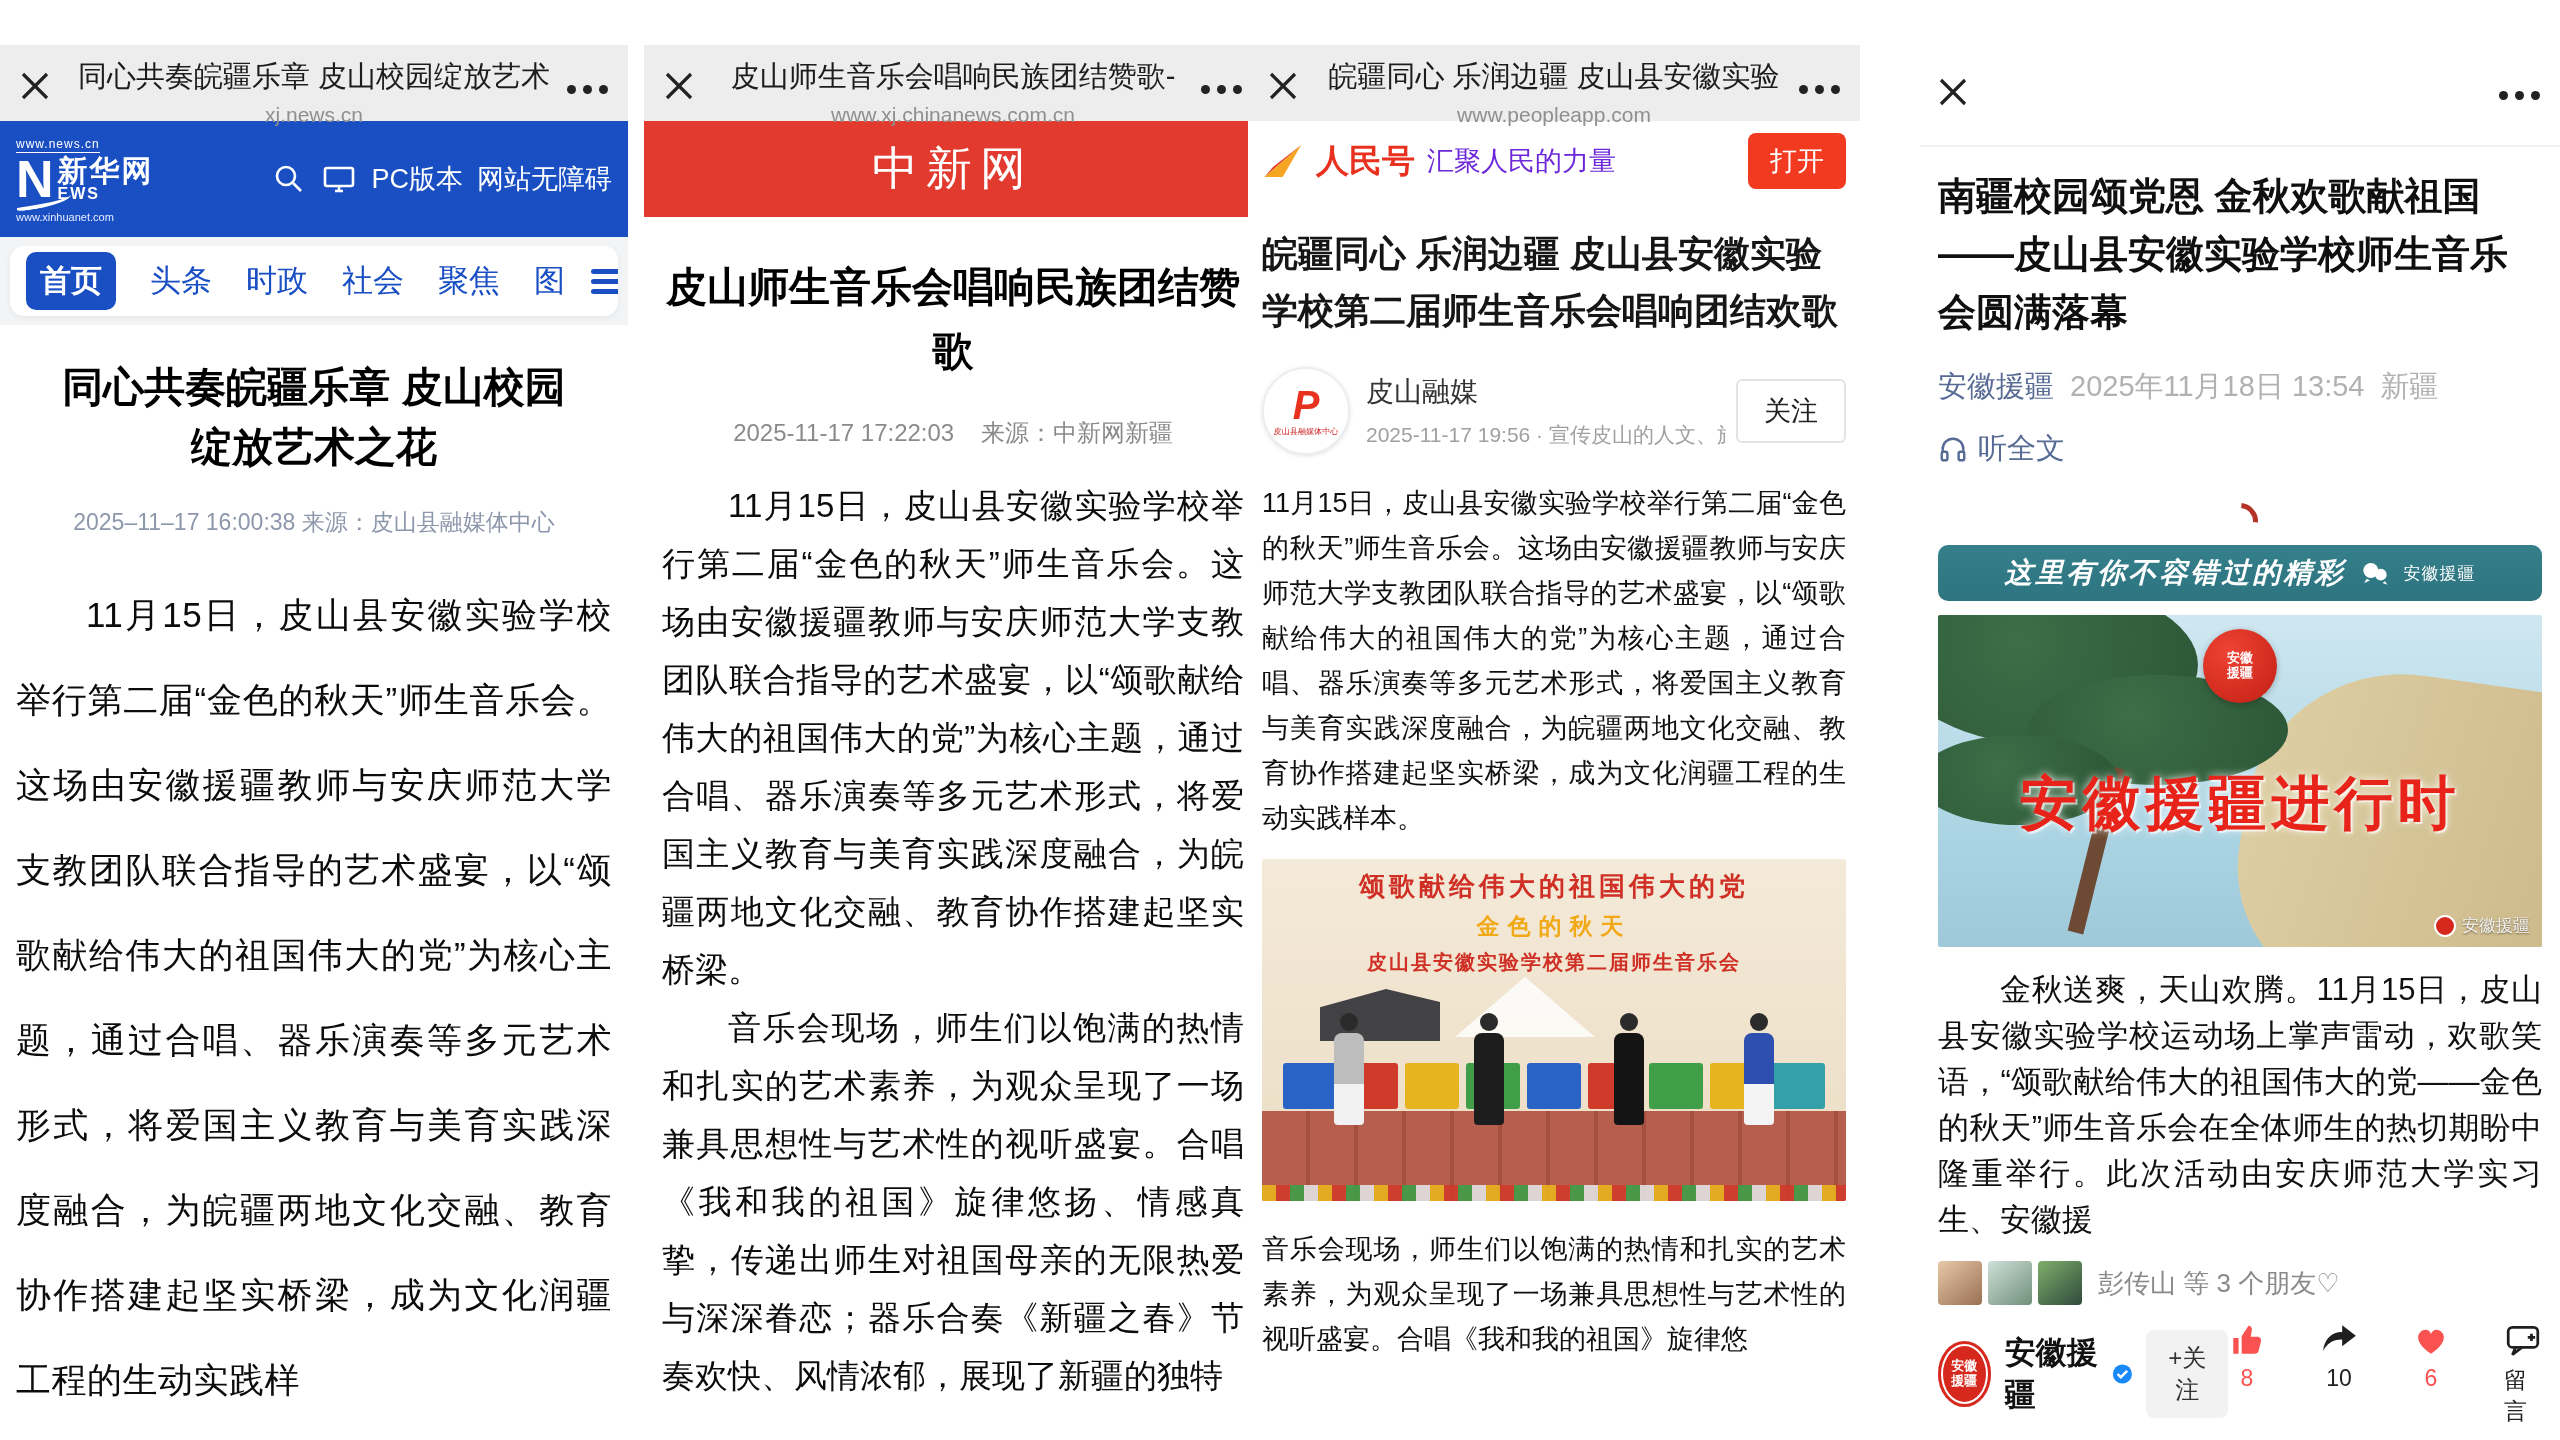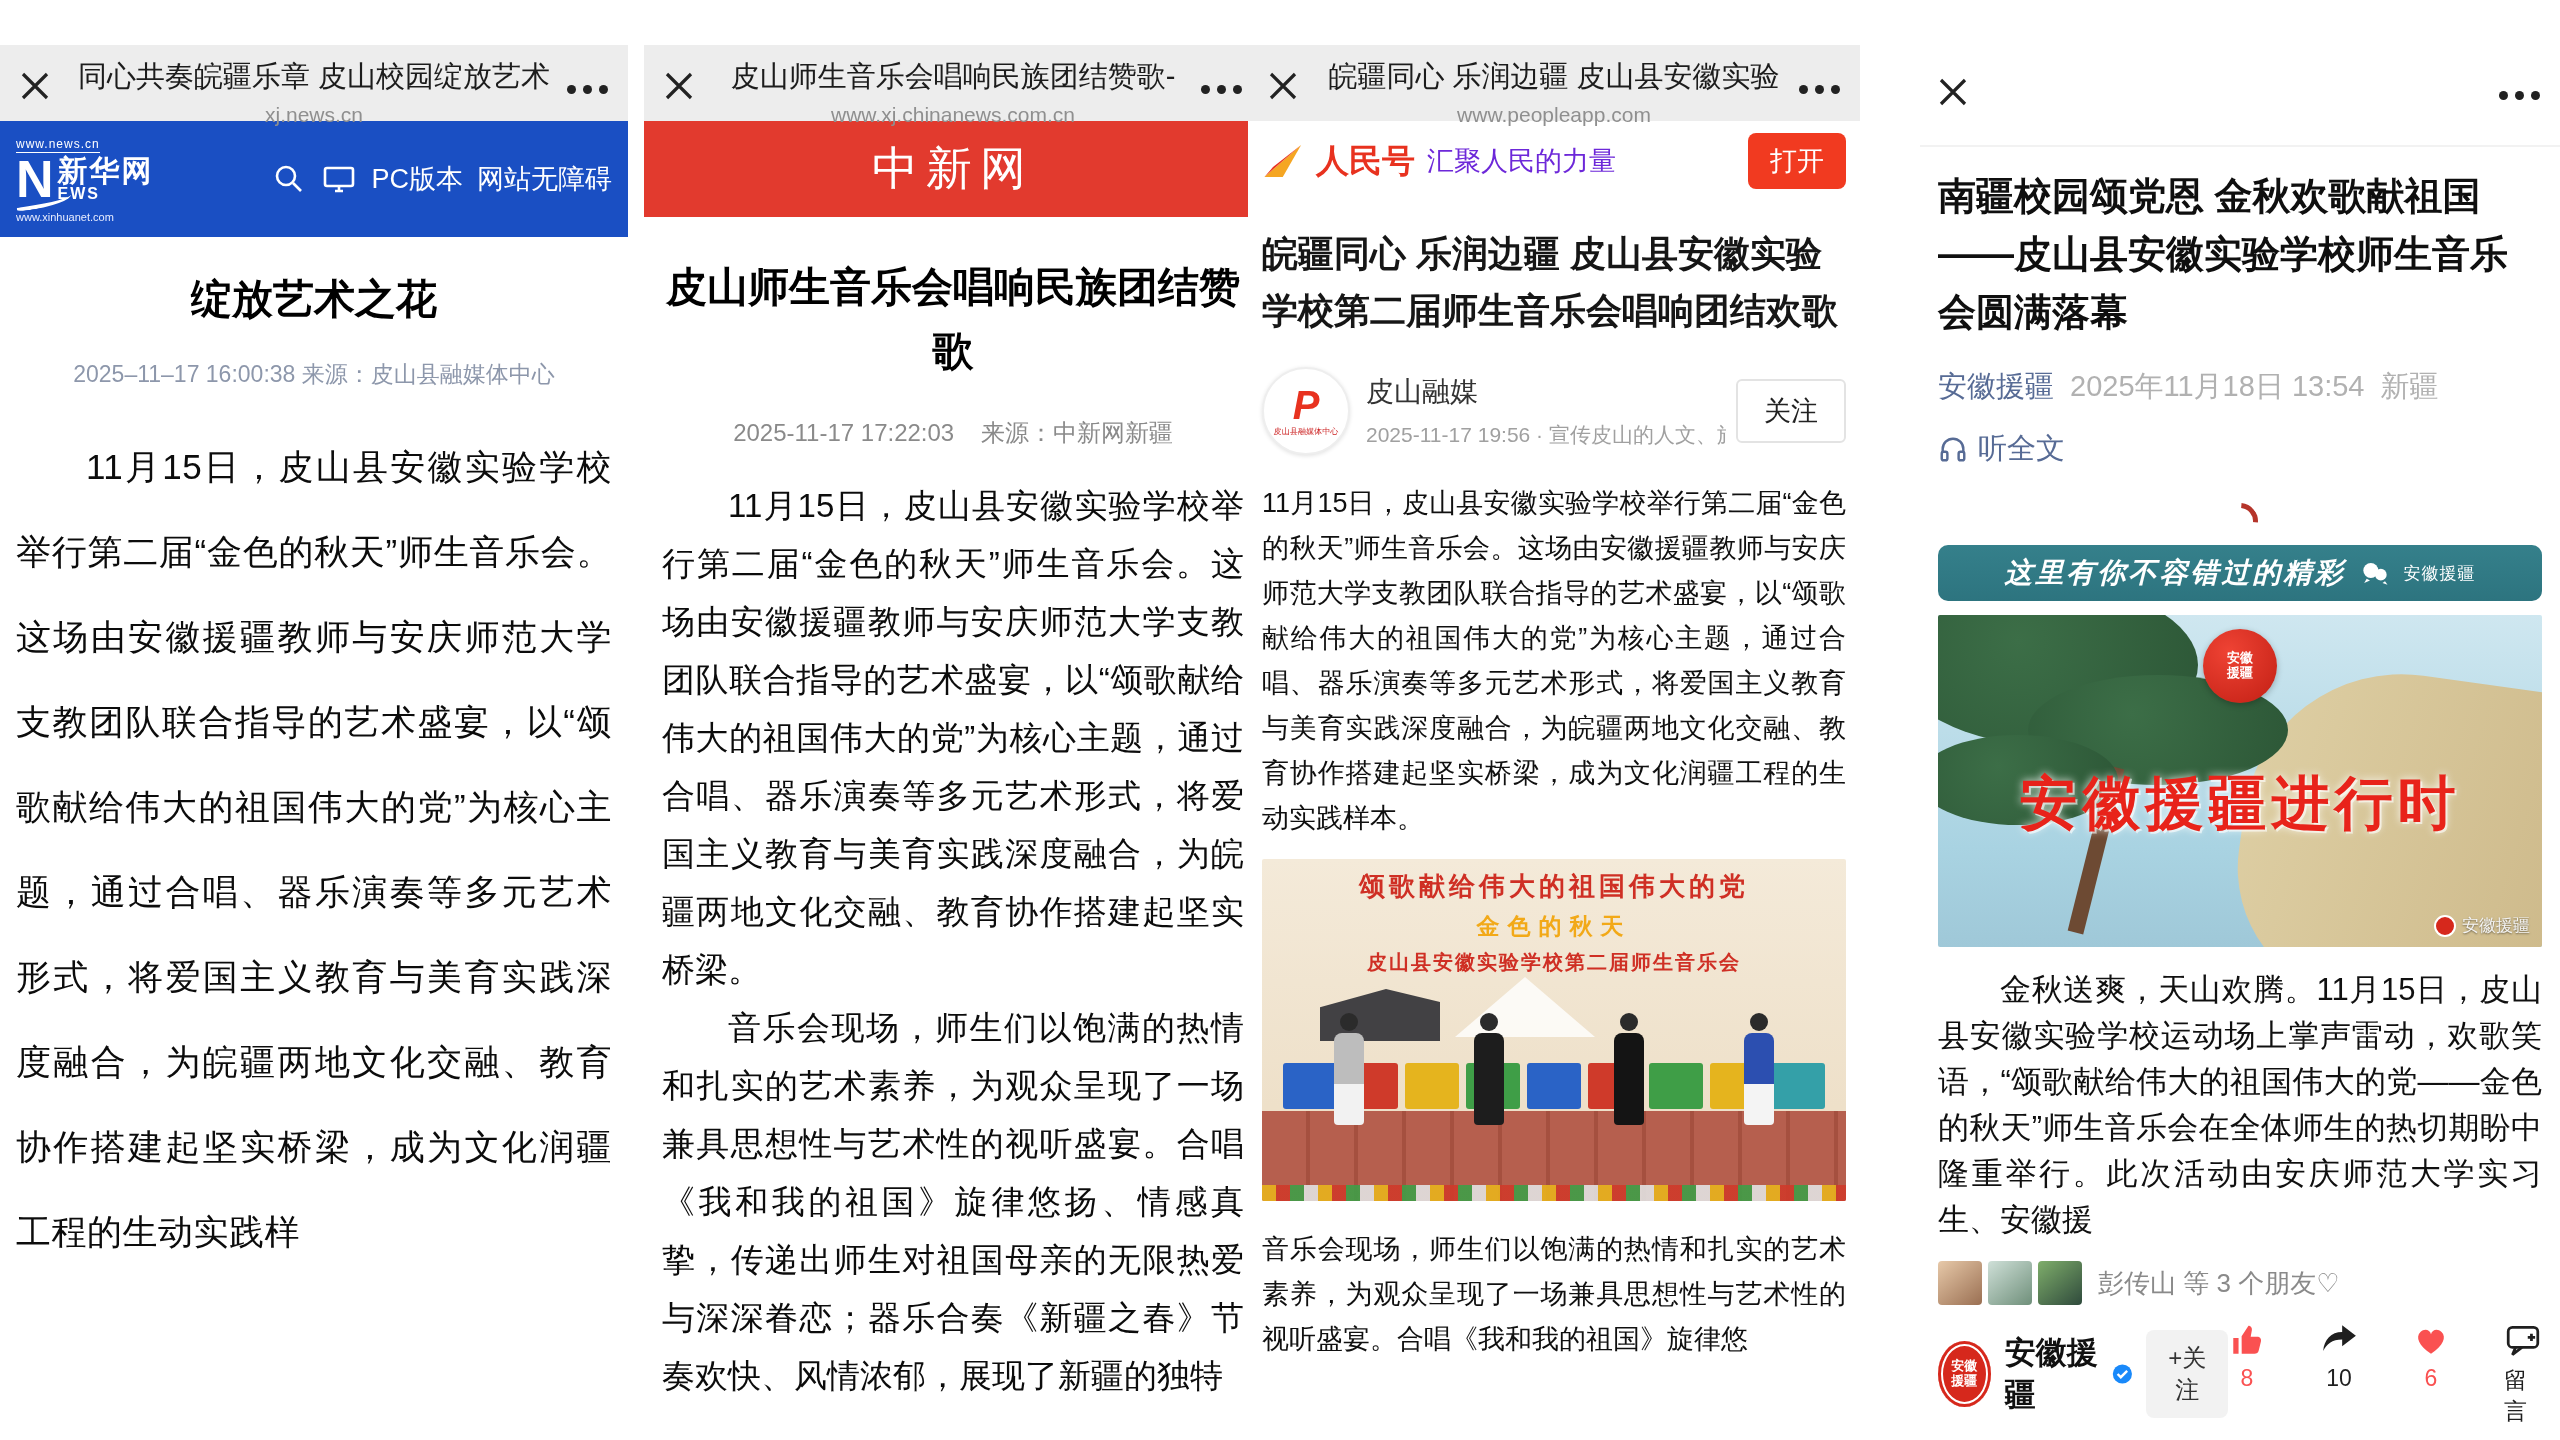--- a/index.html
+++ b/index.html
@@ -187,21 +187,37 @@
             <path d="M22 22 L30 30"></path>
           </svg>
         <svg class="wicon" viewBox="0 0 36 36">
             <rect x="4" y="7" width="28" height="18" rx="2"></rect>
             <path d="M14 30 h8 M18 25 v5"></path>
           </svg>
         <span>PC版本</span>
         <span>网站无障碍</span>
       </div>
     </div>
+    <div class="navstrip">
+      <div class="navbar">
+        <span class="tab active">首页</span>
+        <span class="tab">头条</span>
+        <span class="tab">时政</span>
+        <span class="tab">社会</span>
+        <span class="tab">聚焦</span>
+        <span class="tab">图</span>
+        <span class="burger">
+            <b></b>
+            <b></b>
+            <b></b>
+          </span>
+      </div>
+    </div>
     <div class="a1-title">
+      <div>同心共奏皖疆乐章 皮山校园</div>
       <div>绽放艺术之花</div>
     </div>
     <div class="a1-meta">2025–11–17 16:00:38 来源：皮山县融媒体中心</div>
     <div class="a1-body">11月15日，皮山县安徽实验学校举行第二届“金色的秋天”师生音乐会。这场由安徽援疆教师与安庆师范大学支教团队联合指导的艺术盛宴，以“颂歌献给伟大的祖国伟大的党”为核心主题，通过合唱、器乐演奏等多元艺术形式，将爱国主义教育与美育实践深度融合，为皖疆两地文化交融、教育协作搭建起坚实桥梁，成为文化润疆工程的生动实践样</div>
   </div>
 
   <div class="panel" id="p2">
     <div class="bbar">
       <span class="xwrap">
         <svg class="xicon" viewBox="0 0 34 34">

